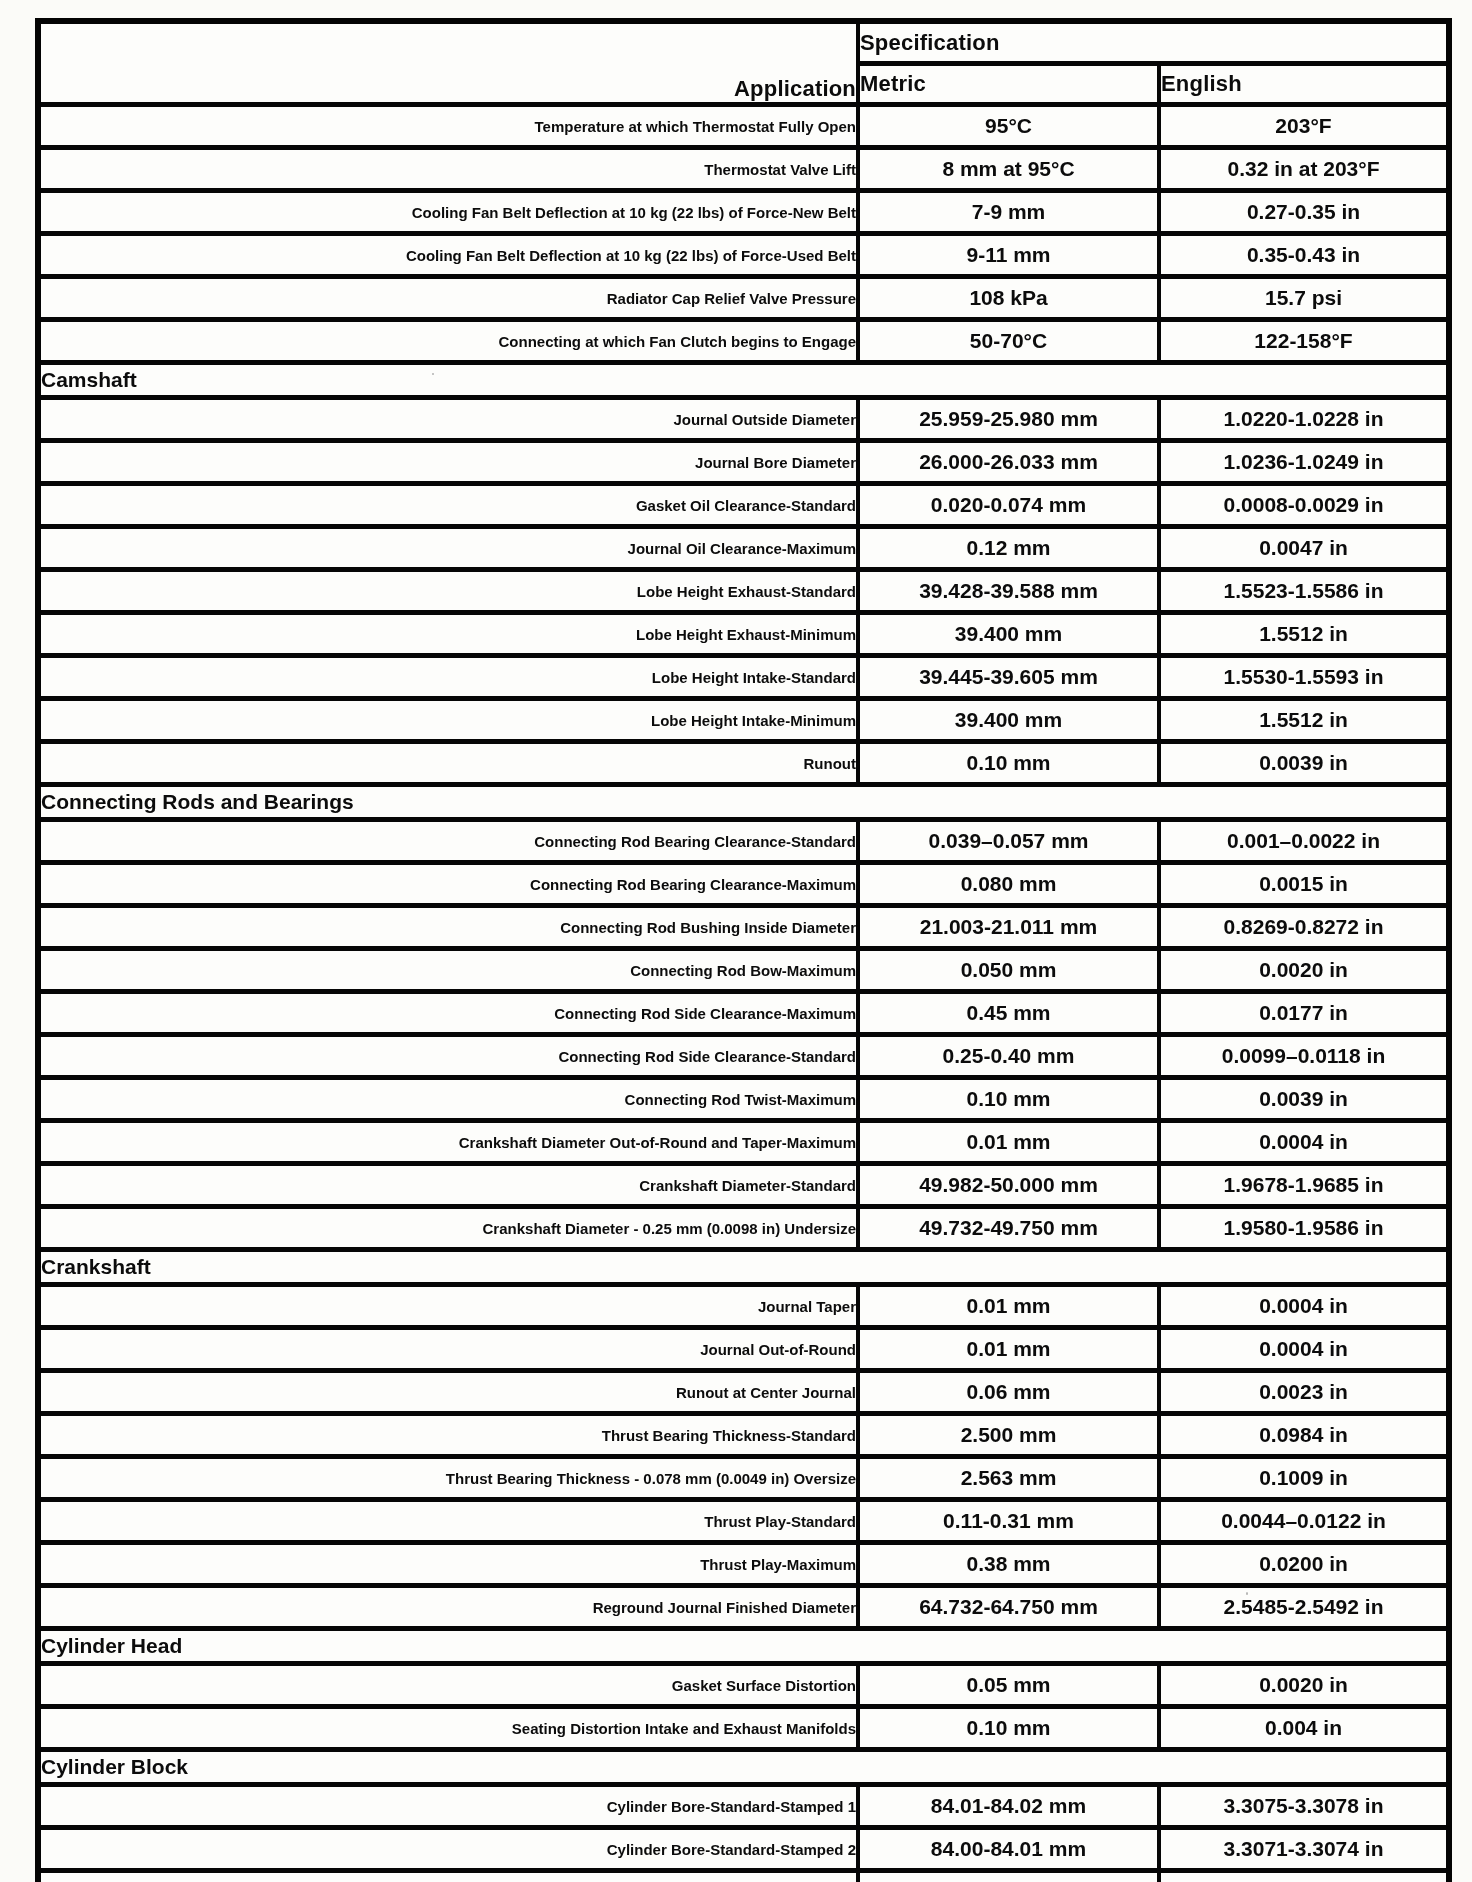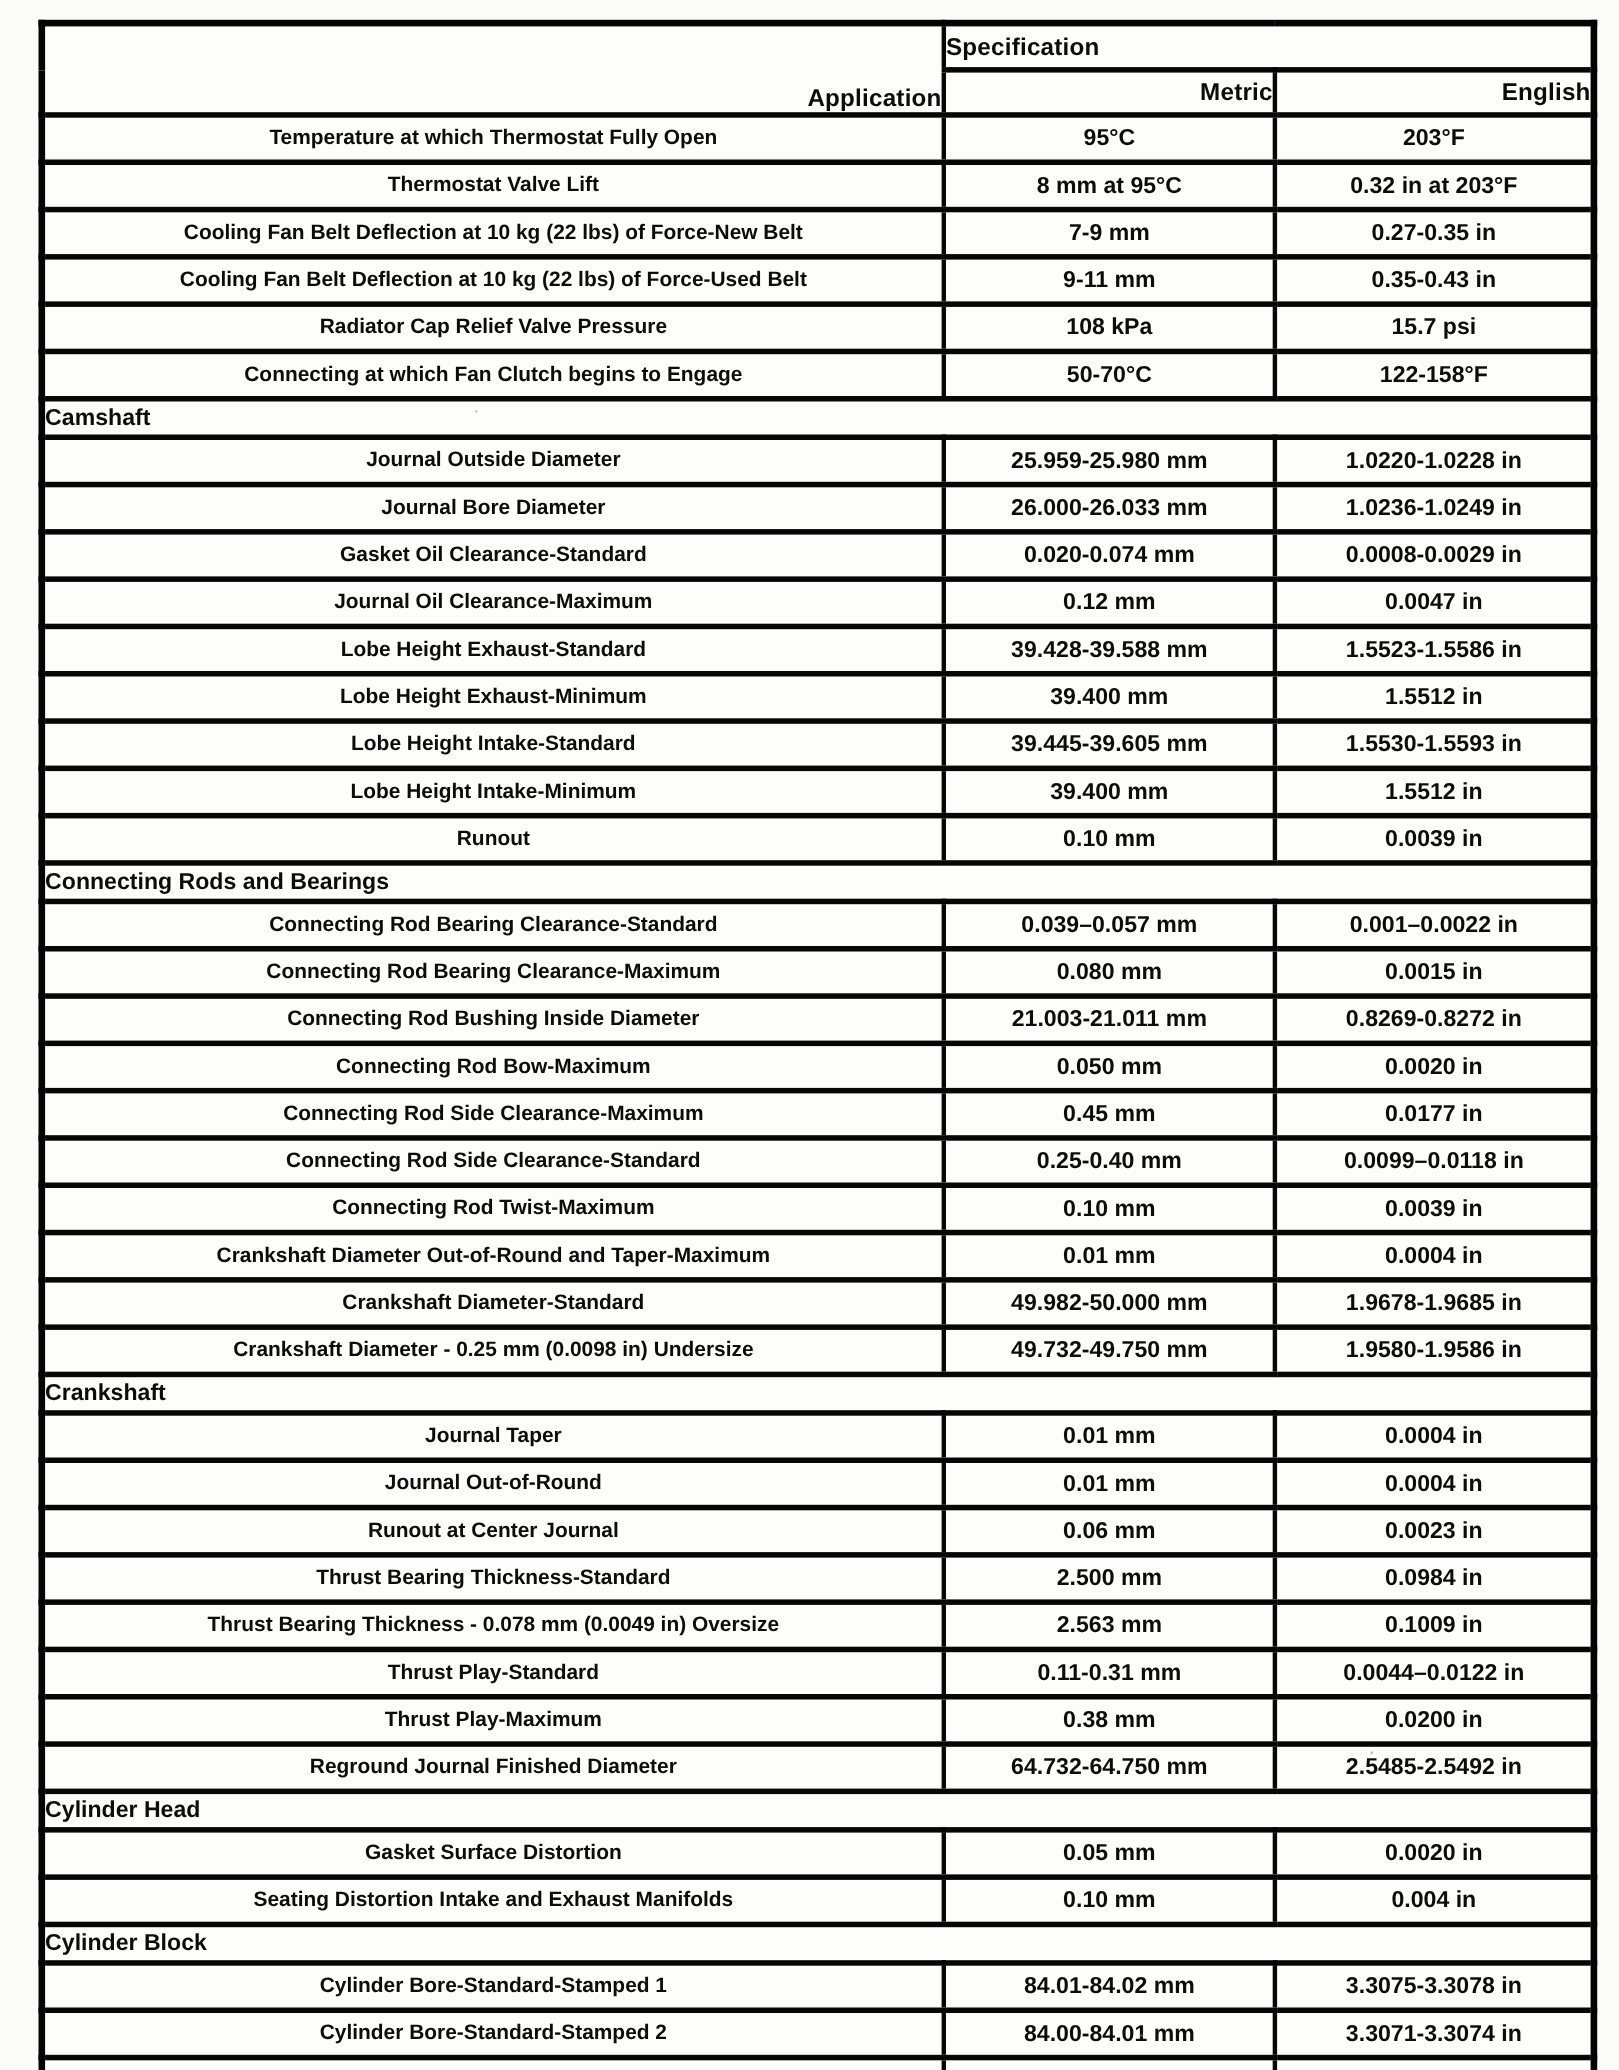--- a/index.html
+++ b/index.html
@@ -51,30 +51,30 @@
   }
   th.spec-header {
     height: 37px;
     text-align: left;
     vertical-align: middle;
     font-size: 22px;
     letter-spacing: 0.2px;
   }
   th.col-header {
     height: 36px;
-    text-align: right;
+    text-align: left;
     vertical-align: middle;
     font-size: 22px;
     letter-spacing: 0.2px;
   }
 
   td.app-cell {
     height: 38px;
-    font-size: 19px;
-    text-align: center;
+    font-size: 15px;
+    text-align: right;
     vertical-align: middle;
     padding-left: 24px;
   }
   td.metric-cell,
   td.english-cell {
     height: 38px;
     font-size: 21px;
     text-align: center;
     vertical-align: middle;
   }

